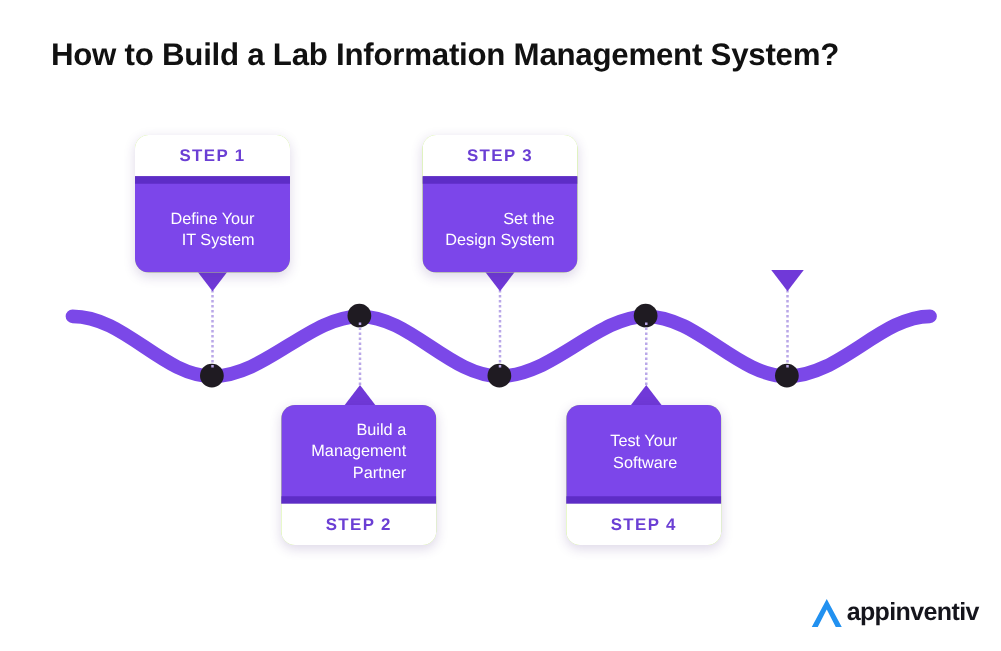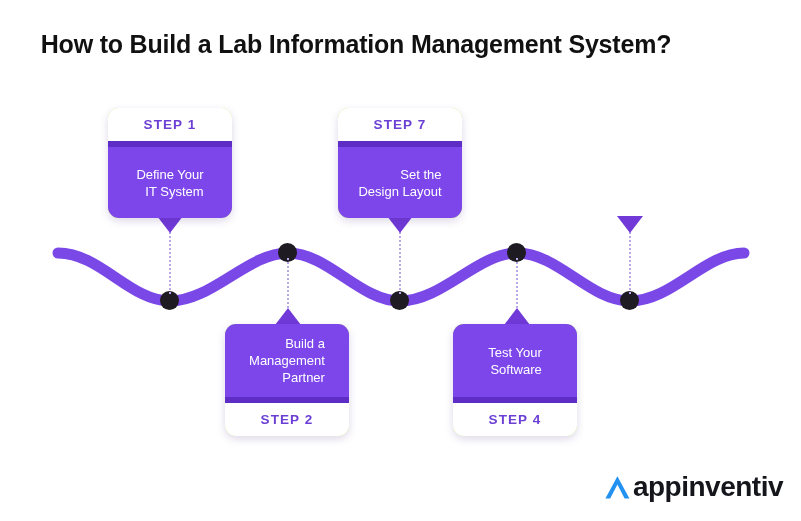--- a/index.html
+++ b/index.html
@@ -123,21 +123,21 @@
     right: 18px;
     bottom: 18px;
     display: flex;
     align-items: center;
     gap: 2px;
   }
   .logo-mark {
     display: block;
   }
   .logo-text {
-    font-size: 28px;
+    font-size: 20px;
     font-weight: bold;
     color: #15151c;
     letter-spacing: -0.5px;
   }
 </style>
 </head>
 <body>
 
 <div class="canvas">
 
@@ -175,25 +175,25 @@
     <div class="card-label">STEP 1</div>
     <div class="card-body">
       <span>
         <span>Define Your</span><br>
         <span>IT System</span>
       </span>
     </div>
   </div>
 
   <div class="step-card card-top" style="left:338px; top:108px;">
-    <div class="card-label">STEP 7</div>
+    <div class="card-label">STEP 3</div>
     <div class="card-body">
       <span>
         <span>Set the</span><br>
-        <span>Design Layout</span>
+        <span>Design System</span>
       </span>
     </div>
   </div>
 
 
   <div class="step-card card-bottom" style="left:225px; top:324px;">
     <div class="card-body">
       <span>
         <span>Build a</span><br>
         <span>Management</span><br>

